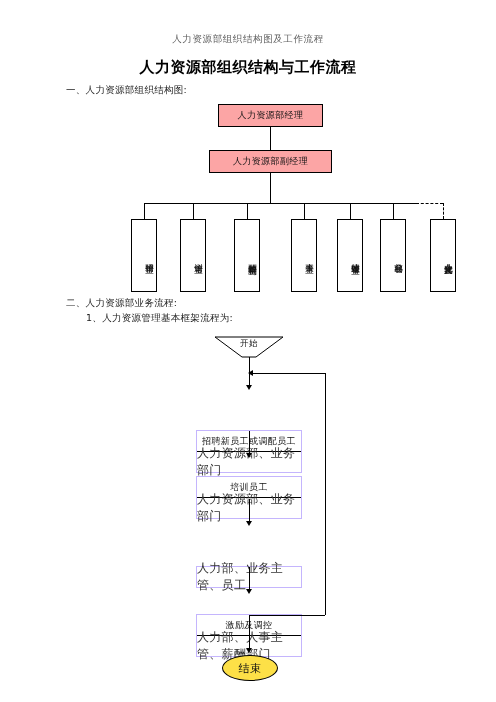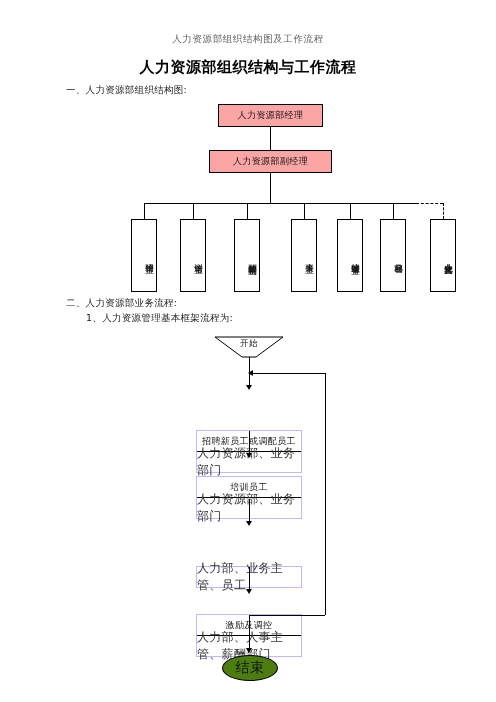--- a/index.html
+++ b/index.html
@@ -154,26 +154,26 @@
   }
 
   .end-node {
     position: absolute;
     left: 222px;
     top: 655px;
     width: 56px;
     height: 26px;
     border: 1px solid #000;
     border-radius: 50%;
-    background: #4d7c0f;
+    background: #fde047;
     box-sizing: border-box;
     display: flex;
     align-items: center;
     justify-content: center;
-    font-size: 14px;
+    font-size: 11px;
     color: #111;
     letter-spacing: 0.4px;
   }
 
   .arrow-down {
     position: absolute;
     width: 0;
     height: 0;
     border-left: 3.5px solid transparent;
     border-right: 3.5px solid transparent;

